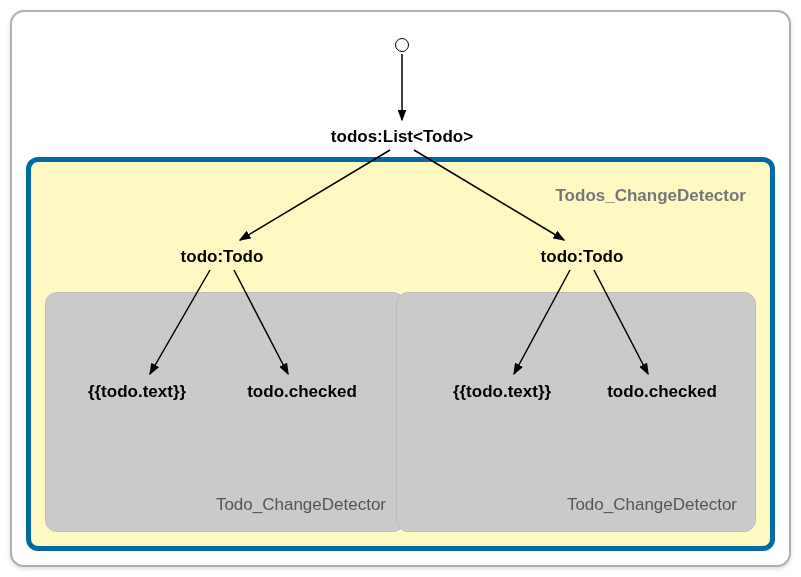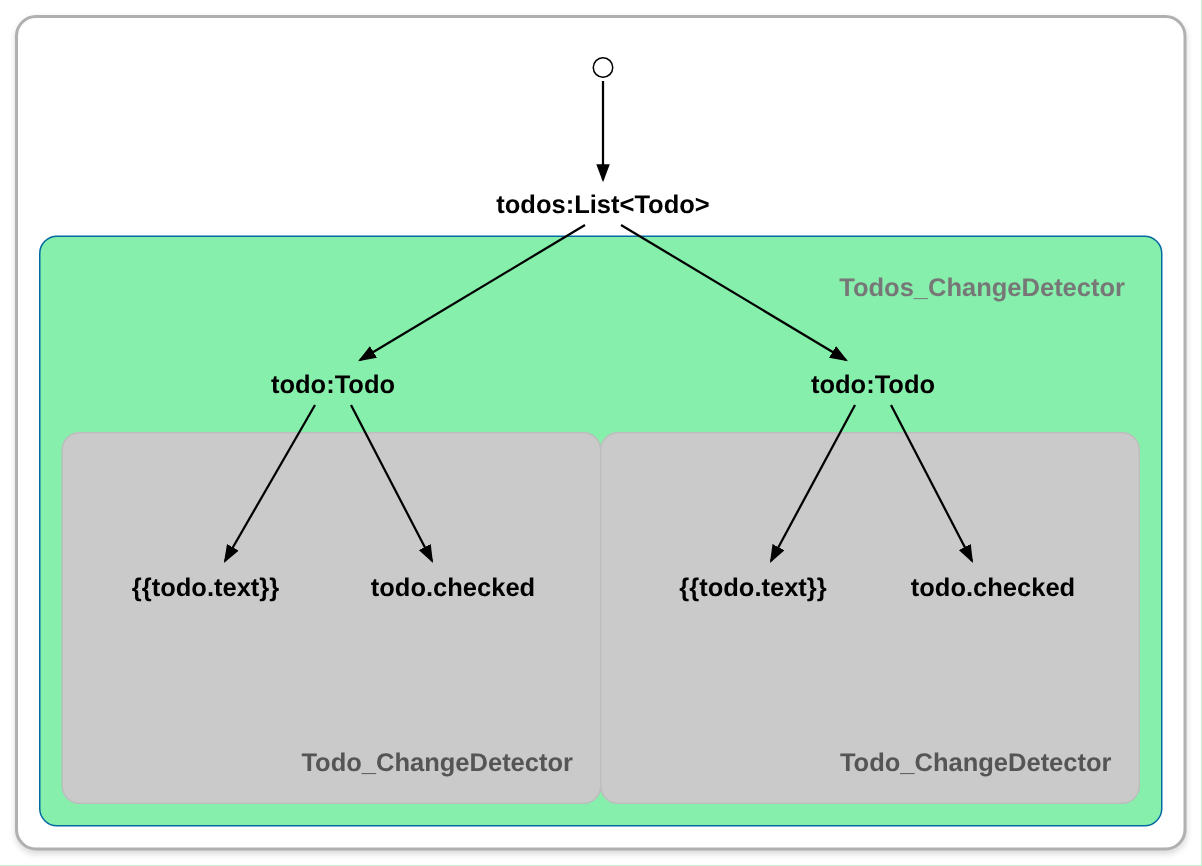--- a/index.html
+++ b/index.html
@@ -25,22 +25,22 @@
     color: #aaa;
     font-weight: bold;
     font-size: 17px;
   }
   .middle-box {
     position: absolute;
     left: 14px;
     right: 14px;
     top: 145px;
     bottom: 14px;
-    background: #86efac;
-    border: 1px solid #0369a1;
+    background: #fef9c3;
+    border: 5px solid #0369a1;
     border-radius: 12px;
   }
   .todos-label {
     position: absolute;
     top: 24px;
     right: 24px;
     color: #777;
     font-weight: bold;
     font-size: 17px;
   }
@@ -53,21 +53,21 @@
     border-radius: 12px;
     width: 360px;
   }
   .inner-left { left: 14px; }
   .inner-right { right: 14px; }
   .inner-label {
     position: absolute;
     bottom: 16px;
     right: 18px;
     color: #555;
-    font-weight: bold;
+    font-weight: normal;
     font-size: 17px;
   }
   .node-text {
     position: absolute;
     font-weight: bold;
     color: #000;
     font-size: 17px;
     text-align: right;
     transform: translateX(-50%);
     white-space: nowrap;

